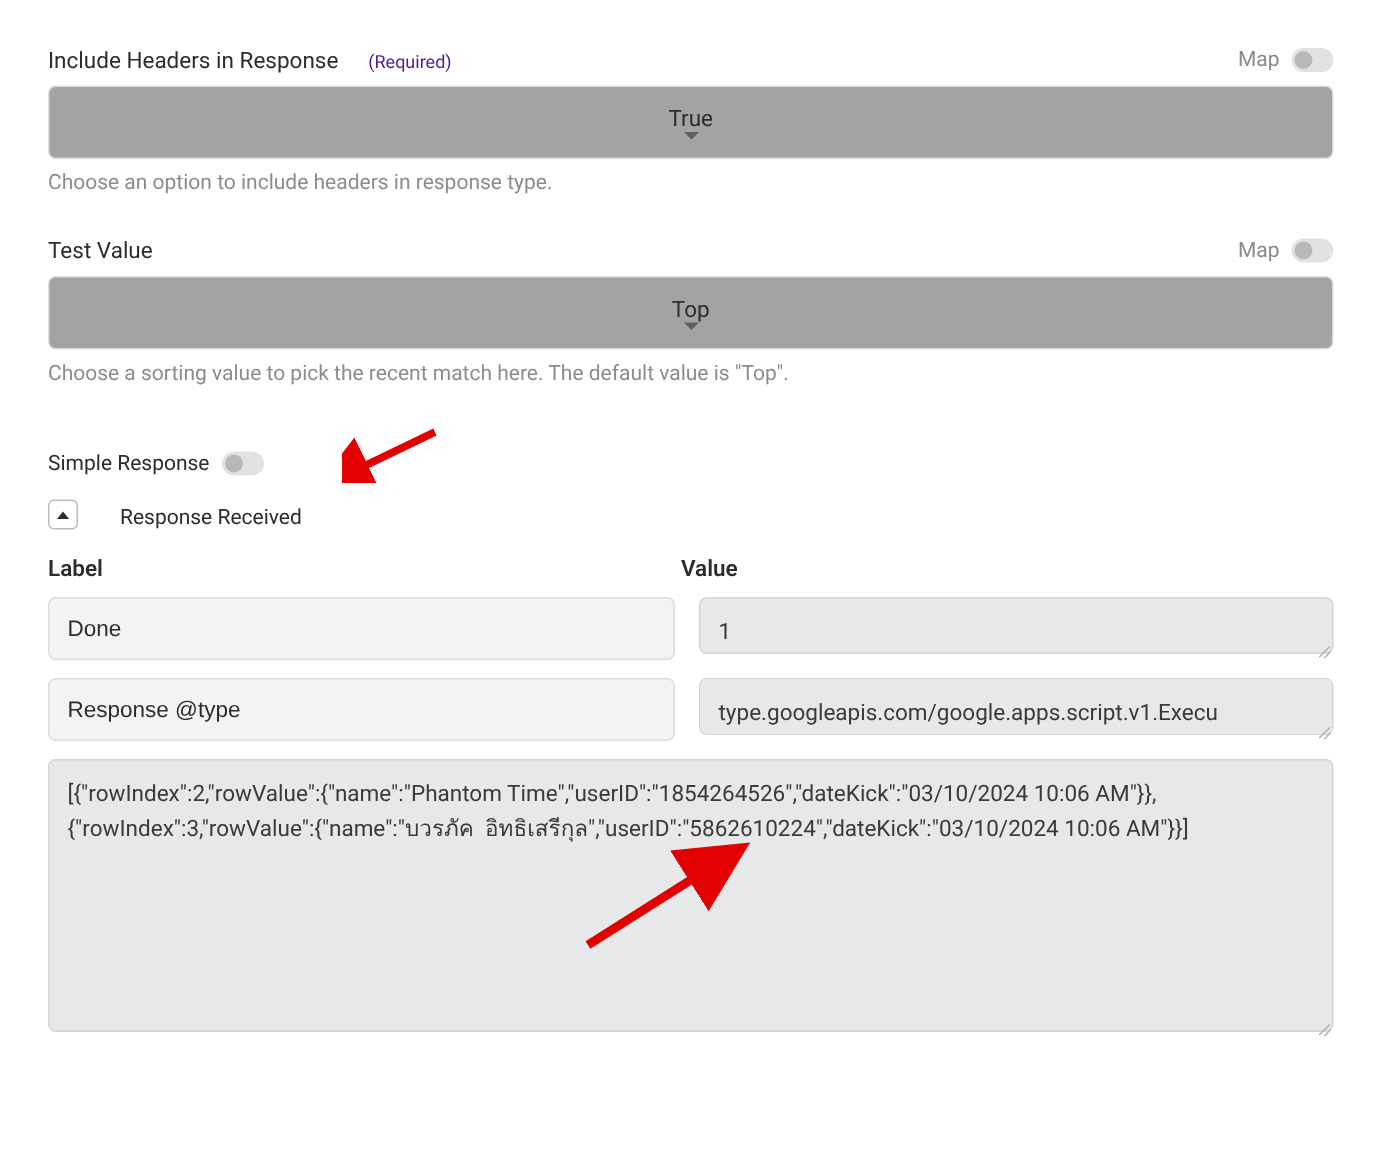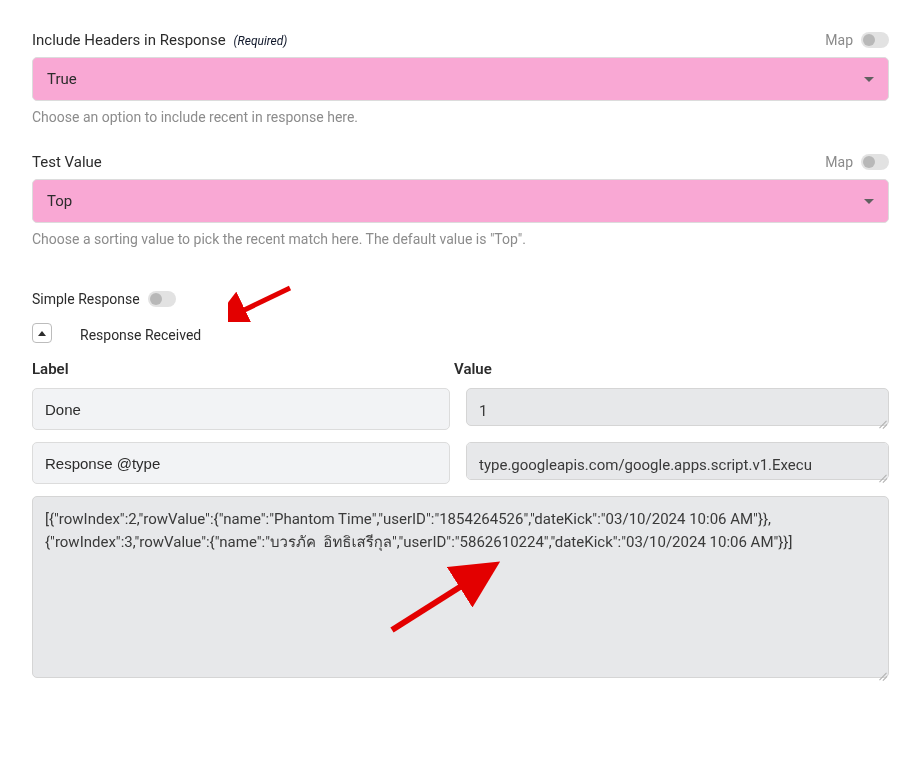--- a/index.html
+++ b/index.html
@@ -20,23 +20,22 @@
       margin-bottom: 8px;
     }
 
     .field-label {
       font-size: 15px;
       color: #2c2c2c;
     }
 
     .required-badge {
       font-size: 12px;
-      color: #0f172a;
-      margin-left: 4px;
-      font-style: italic;
+      color: #4c1d95;
+      margin-left: 16px;
     }
 
     .map-row {
       display: flex;
       align-items: center;
       gap: 8px;
     }
 
     .map-label {
       font-size: 14px;
@@ -61,29 +60,30 @@
       left: 2px;
       width: 12px;
       height: 12px;
       background: #b8b8b8;
       border-radius: 50%;
     }
 
     .select-box {
       width: 100%;
       padding: 12px 14px;
-      background: #f9a8d4;
+      background: #a3a3a3;
       border: 1px solid #dcdcdc;
       border-radius: 5px;
       font-size: 15px;
       color: #2c2c2c;
       display: flex;
       justify-content: space-between;
       align-items: center;
       cursor: pointer;
+      flex-direction: column;
     }
 
     .caret-down {
       width: 0; height: 0;
       border-left: 5px solid transparent;
       border-right: 5px solid transparent;
       border-top: 5px solid #606060;
     }
 
     .helper-text {
@@ -254,21 +254,21 @@
       </div>
       <div class="map-row">
         <span class="map-label">Map</span>
         <span class="toggle"></span>
       </div>
     </div>
     <div class="select-box">
       <span>True</span>
       <span class="caret-down"></span>
     </div>
-    <div class="helper-text">Choose an option to include recent in response here.</div>
+    <div class="helper-text">Choose an option to include headers in response type.</div>
   </div>
 
   <div class="form-section">
     <div class="field-header">
       <span class="field-label">Test Value</span>
       <div class="map-row">
         <span class="map-label">Map</span>
         <span class="toggle"></span>
       </div>
     </div>

